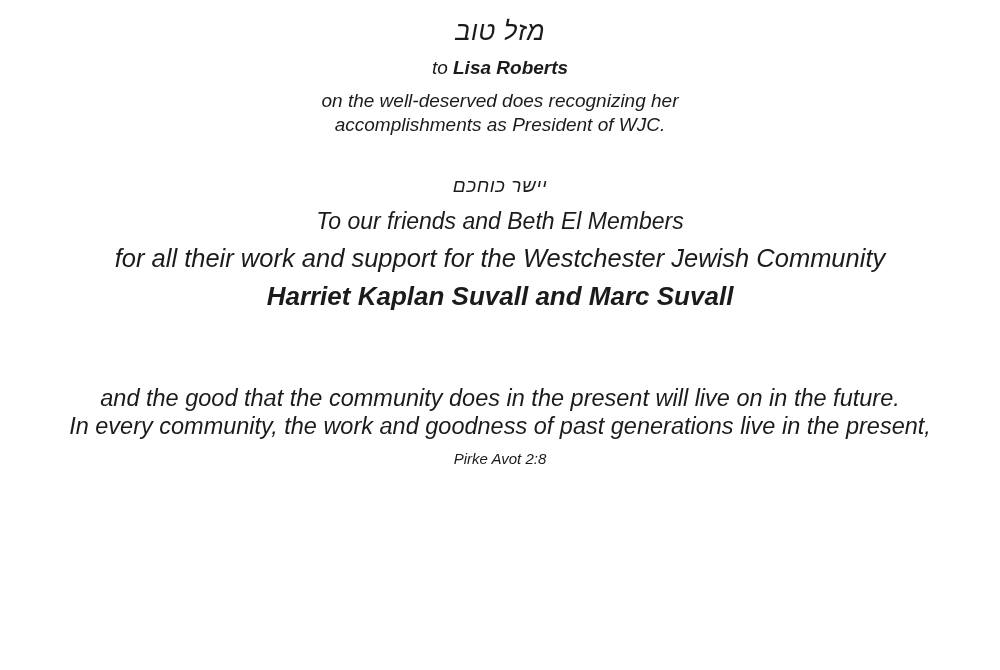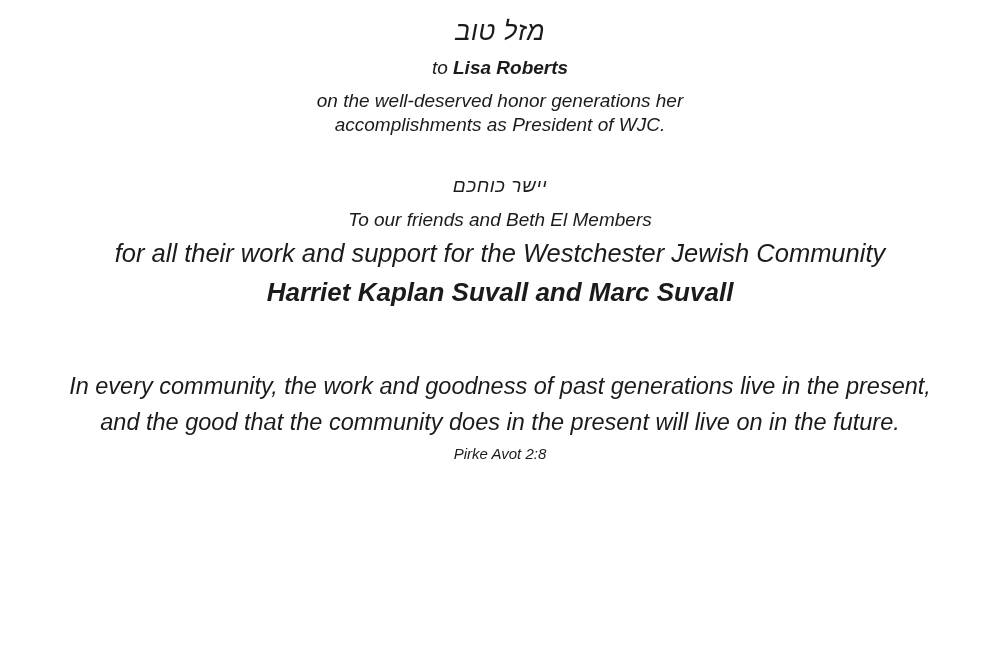--- a/index.html
+++ b/index.html
@@ -41,21 +41,21 @@
   }
   .blk1 .line { font-size: 19px; text-align: center; }
   .blk1 .l1 { margin-top: 2px; }
   .blk1 .l2 { margin-top: 10px; }
   .blk1 .l3 { margin-top: 12px; }
   .blk1 .l4 { margin-top: 2px; }
 
   .gap-a { height: 40px; }
 
   .blk2 .hebrew { font-size: 19px; }
-  .blk2 .line { font-size: 19px; }
+  .blk2 .line { font-size: 23px; }
   .blk2 .l2 { margin-top: 11px; }
   .blk2 .l3 { margin-top: 10px; font-size: 26px; }
   .blk2 .l4 { margin-top: 9px; font-size: 25.5px; }
 
   .gap-b { height: 65px; }
 
   .quote .line { font-size: 23.5px; line-height: 1.2; }
   .quote .q2 { margin-top: 8px; }
   .quote .q3 { margin-top: 9px; font-size: 15px; }
 
@@ -71,38 +71,38 @@
 </style>
 </head>
 <body>
 
 <div id="page">
   <div class="doc">
 
     <div class="blk1">
       <div class="hebrew l1">מזל טוב</div>
       <div class="line l2"><span>to </span><span class="bold">Lisa Roberts</span></div>
-      <div class="line l3">on the well-deserved honor generations her</div>
+      <div class="line l3">on the well-deserved does recognizing her</div>
       <div class="line l4">accomplishments as President of WJC.</div>
     </div>
 
     <div class="gap-a"></div>
 
     <div class="blk2">
       <div class="hebrew">יישר כוחכם</div>
       <div class="line l2">To our friends and Beth El Members</div>
       <div class="line l4">for all their work and support for the Westchester Jewish Community</div>
       <div class="line l3 bold">Harriet Kaplan Suvall and Marc Suvall</div>
     </div>
 
     <div class="gap-b"></div>
 
     <div class="quote">
+      <div class="line q2">and the good that the community does in the present will live on in the future.</div>
       <div class="line q1">In every community, the work and goodness of past generations live in the present,</div>
-      <div class="line q2">and the good that the community does in the present will live on in the future.</div>
       <div class="line q3">Pirke Avot 2:8</div>
     </div>
 
     <div class="gap-c"></div>
 
     <div class="closing">
       <div class="line c2">Avot and Sam Berger</div>
     </div>
 
   </div>

